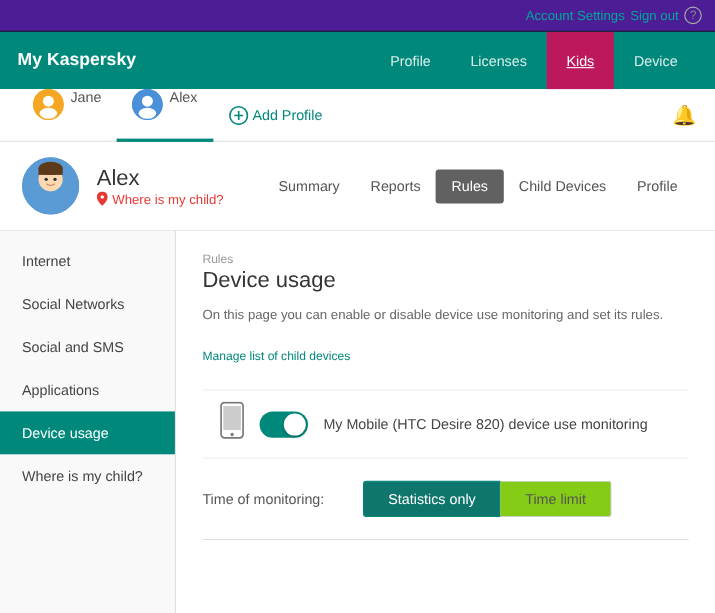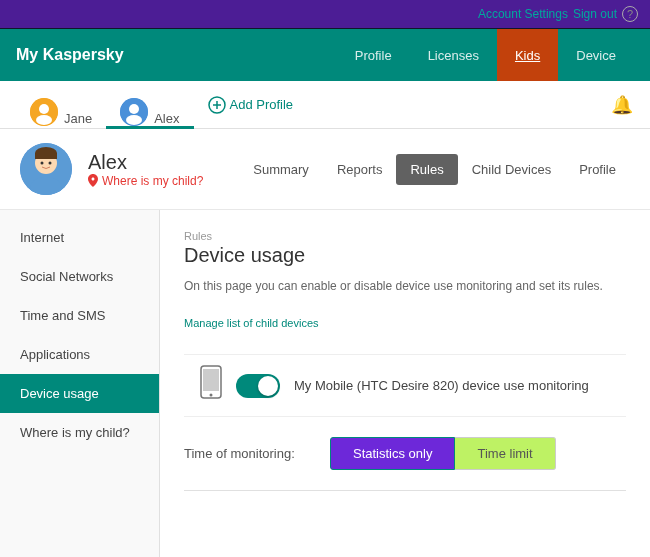--- a/index.html
+++ b/index.html
@@ -8,25 +8,25 @@
     
     .top-bar { background: #4c1d95; display: flex; justify-content: flex-end; align-items: center; padding: 6px 12px; gap: 5px; border-bottom: 1px solid #0f172a; }
     .top-bar a { color: #00a99d; font-size: 12px; text-decoration: none; cursor: pointer; }
     .help-icon { width: 16px; height: 16px; border: 1px solid #aaa; border-radius: 50%; display: flex; align-items: center; justify-content: center; font-size: 11px; color: #888; cursor: pointer; }
 
     
     .nav-bar { background: #00897b; display: flex; align-items: center; padding: 0 16px; height: 52px; }
     .nav-brand { color: #fff; font-size: 16px; font-weight: bold; flex: 1; }
     .nav-links { display: flex; gap: 0; }
     .nav-link { color: rgba(255,255,255,0.85); padding: 0 18px; height: 52px; display: flex; align-items: center; font-size: 13px; cursor: pointer; text-decoration: none; }
-    .nav-link.active { background: #c2410c; color: #fff; text-decoration: underline; }
+    .nav-link.active { background: #be185d; color: #fff; text-decoration: underline; }
 
     
     .profile-bar { background: #fff; display: flex; align-items: center; padding: 0 16px; height: 48px; border-bottom: 1px solid #e0e0e0; gap: 0; }
-    .profile-tab { display: flex; align-items: flex-end; gap: 6px; padding: 0 14px; height: 48px; cursor: pointer; border-bottom: 3px solid transparent; font-size: 13px; color: #555; }
+    .profile-tab { display: flex; align-items: flex-start; gap: 6px; padding: 0 14px; height: 48px; cursor: pointer; border-bottom: 3px solid transparent; font-size: 13px; color: #555; }
     .profile-tab.active { border-bottom: 3px solid #00897b; }
     .profile-tab .avatar-circle { width: 28px; height: 28px; border-radius: 50%; display: flex; align-items: center; justify-content: center; font-size: 11px; overflow: hidden; }
     .avatar-jane { background: #f5a623; }
     .avatar-alex { background: #4a90d9; }
     .add-profile { display: flex; align-items: center; gap: 4px; color: #00897b; cursor: pointer; padding: 0 14px; font-size: 13px; height: 48px; }
     .bell-icon { margin-left: auto; color: #aaa; font-size: 18px; cursor: pointer; }
 
     
     .content-area { display: flex; background: #f5f5f5; min-height: 400px; }
 
@@ -56,24 +56,24 @@
     .device-row { display: flex; align-items: center; gap: 14px; margin-top: 24px; padding: 10px 16px; border-top: 1px solid #eee; border-bottom: 1px solid #eee; }
     .device-icon { font-size: 28px; color: #666; }
     .toggle-switch { width: 44px; height: 24px; background: #00897b; border-radius: 12px; position: relative; cursor: pointer; display: flex; align-items: center; padding: 2px; }
     .toggle-knob { width: 20px; height: 20px; background: #fff; border-radius: 50%; margin-left: auto; box-shadow: 0 1px 3px rgba(0,0,0,0.3); }
     .device-label { font-size: 13px; color: #444; }
 
     
     .monitoring-row { display: flex; align-items: center; margin-top: 20px; gap: 16px; }
     .monitoring-label { font-size: 13px; color: #555; min-width: 130px; }
     .btn-group { display: flex; }
-    .btn-opt { padding: 8px 22px; font-size: 13px; border: 1px solid #ccc; cursor: pointer; background: #bef264; color: #555; }
+    .btn-opt { padding: 8px 22px; font-size: 13px; border: 1px solid #ccc; cursor: pointer; background: #84cc16; color: #555; }
     .btn-opt:first-child { border-radius: 3px 0 0 3px; }
     .btn-opt:last-child { border-radius: 0 3px 3px 0; border-left: none; }
-    .btn-opt.active { background: #6d28d9; color: #fff; border-color: #00897b; }
+    .btn-opt.active { background: #0f766e; color: #fff; border-color: #00897b; }
 
     
     .divider { border: none; border-top: 1px solid #e0e0e0; margin: 20px 0 0 0; }
   </style>
 </head>
 <body>
 
 <div class="top-bar">
   <a>Account Settings</a>
   <a>Sign out</a>
@@ -155,21 +155,21 @@
     <div class="child-tab">Child Devices</div>
     <div class="child-tab">Profile</div>
   </div>
 </div>
 
 <div class="content-area">
 
   <div class="sidebar">
     <div class="sidebar-item">Internet</div>
     <div class="sidebar-item">Social Networks</div>
-    <div class="sidebar-item">Time and SMS</div>
+    <div class="sidebar-item">Social and SMS</div>
     <div class="sidebar-item">Applications</div>
     <div class="sidebar-item active">Device usage</div>
     <div class="sidebar-item">Where is my child?</div>
   </div>
 
   <div class="main-content">
     <div class="section-label">Rules</div>
     <div class="section-title">Device usage</div>
     <div class="section-desc">On this page you can enable or disable device use monitoring and set its rules.</div>
     <a class="manage-link">Manage list of child devices</a>

